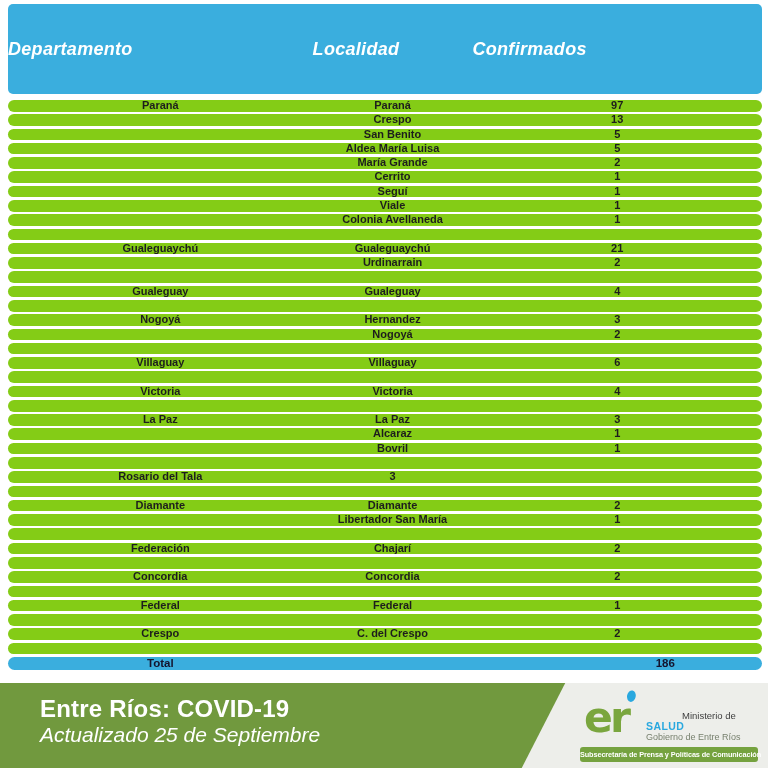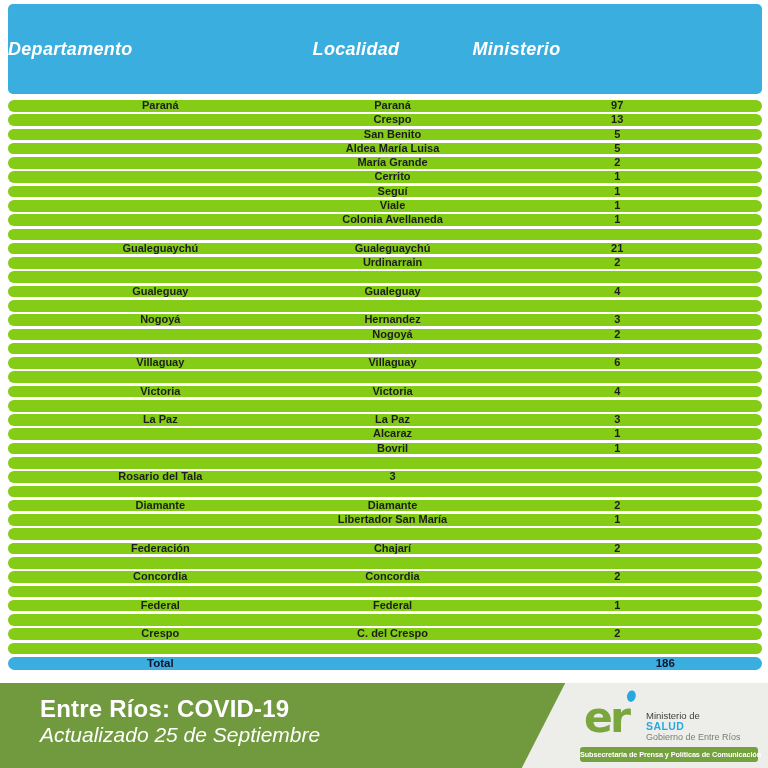--- a/index.html
+++ b/index.html
@@ -54,37 +54,37 @@
     letter-spacing:.2px;
   }
   .footer-subtitle {
     color:#ffffff; font-style:italic; font-size:21px; line-height:24px;
     margin-top:1px;
   }
 
   
   .logo-mark { position:absolute; left:584px; top:5px; width:58px; height:54px; }
   .logo-text { position:absolute; left:646px; top:27px; }
-  .logo-ministry  { font-size:9.5px; line-height:11px; color:#3d3d3d; }
+  .logo-ministry  { font-size:9.5px; line-height:11px; color:#3d3d3d;margin-left:36px; }
   .logo-salud     { font-size:10.5px; line-height:11px; font-weight:bold; color:#29a8df; letter-spacing:.4px; }
   .logo-gov       { font-size:9px;  line-height:11px; color:#78816f; }
   .logo-subsec {
     position:absolute; left:580px; top:64px; width:178px; height:15px;
     background:#75a23f; border-radius:3px;
     color:#ffffff; font-size:7.3px; font-weight:bold; line-height:15px;
     text-align:center; white-space:nowrap; letter-spacing:-.1px;
   }
 </style>
 </head>
 <body>
 
 <div class="thead">
   <div class="hcell">Departamento</div>
   <div class="hcell">Localidad</div>
-  <div class="hcell">Ministerio</div>
+  <div class="hcell">Confirmados</div>
 </div>
 
 <div class="rows" id="rows">
     <div class="row">
       <div class="cell">Paraná</div>
       <div class="cell">Paraná</div>
       <div class="cell">97</div>
     </div>
     <div class="row">
       <div class="cell"></div>

